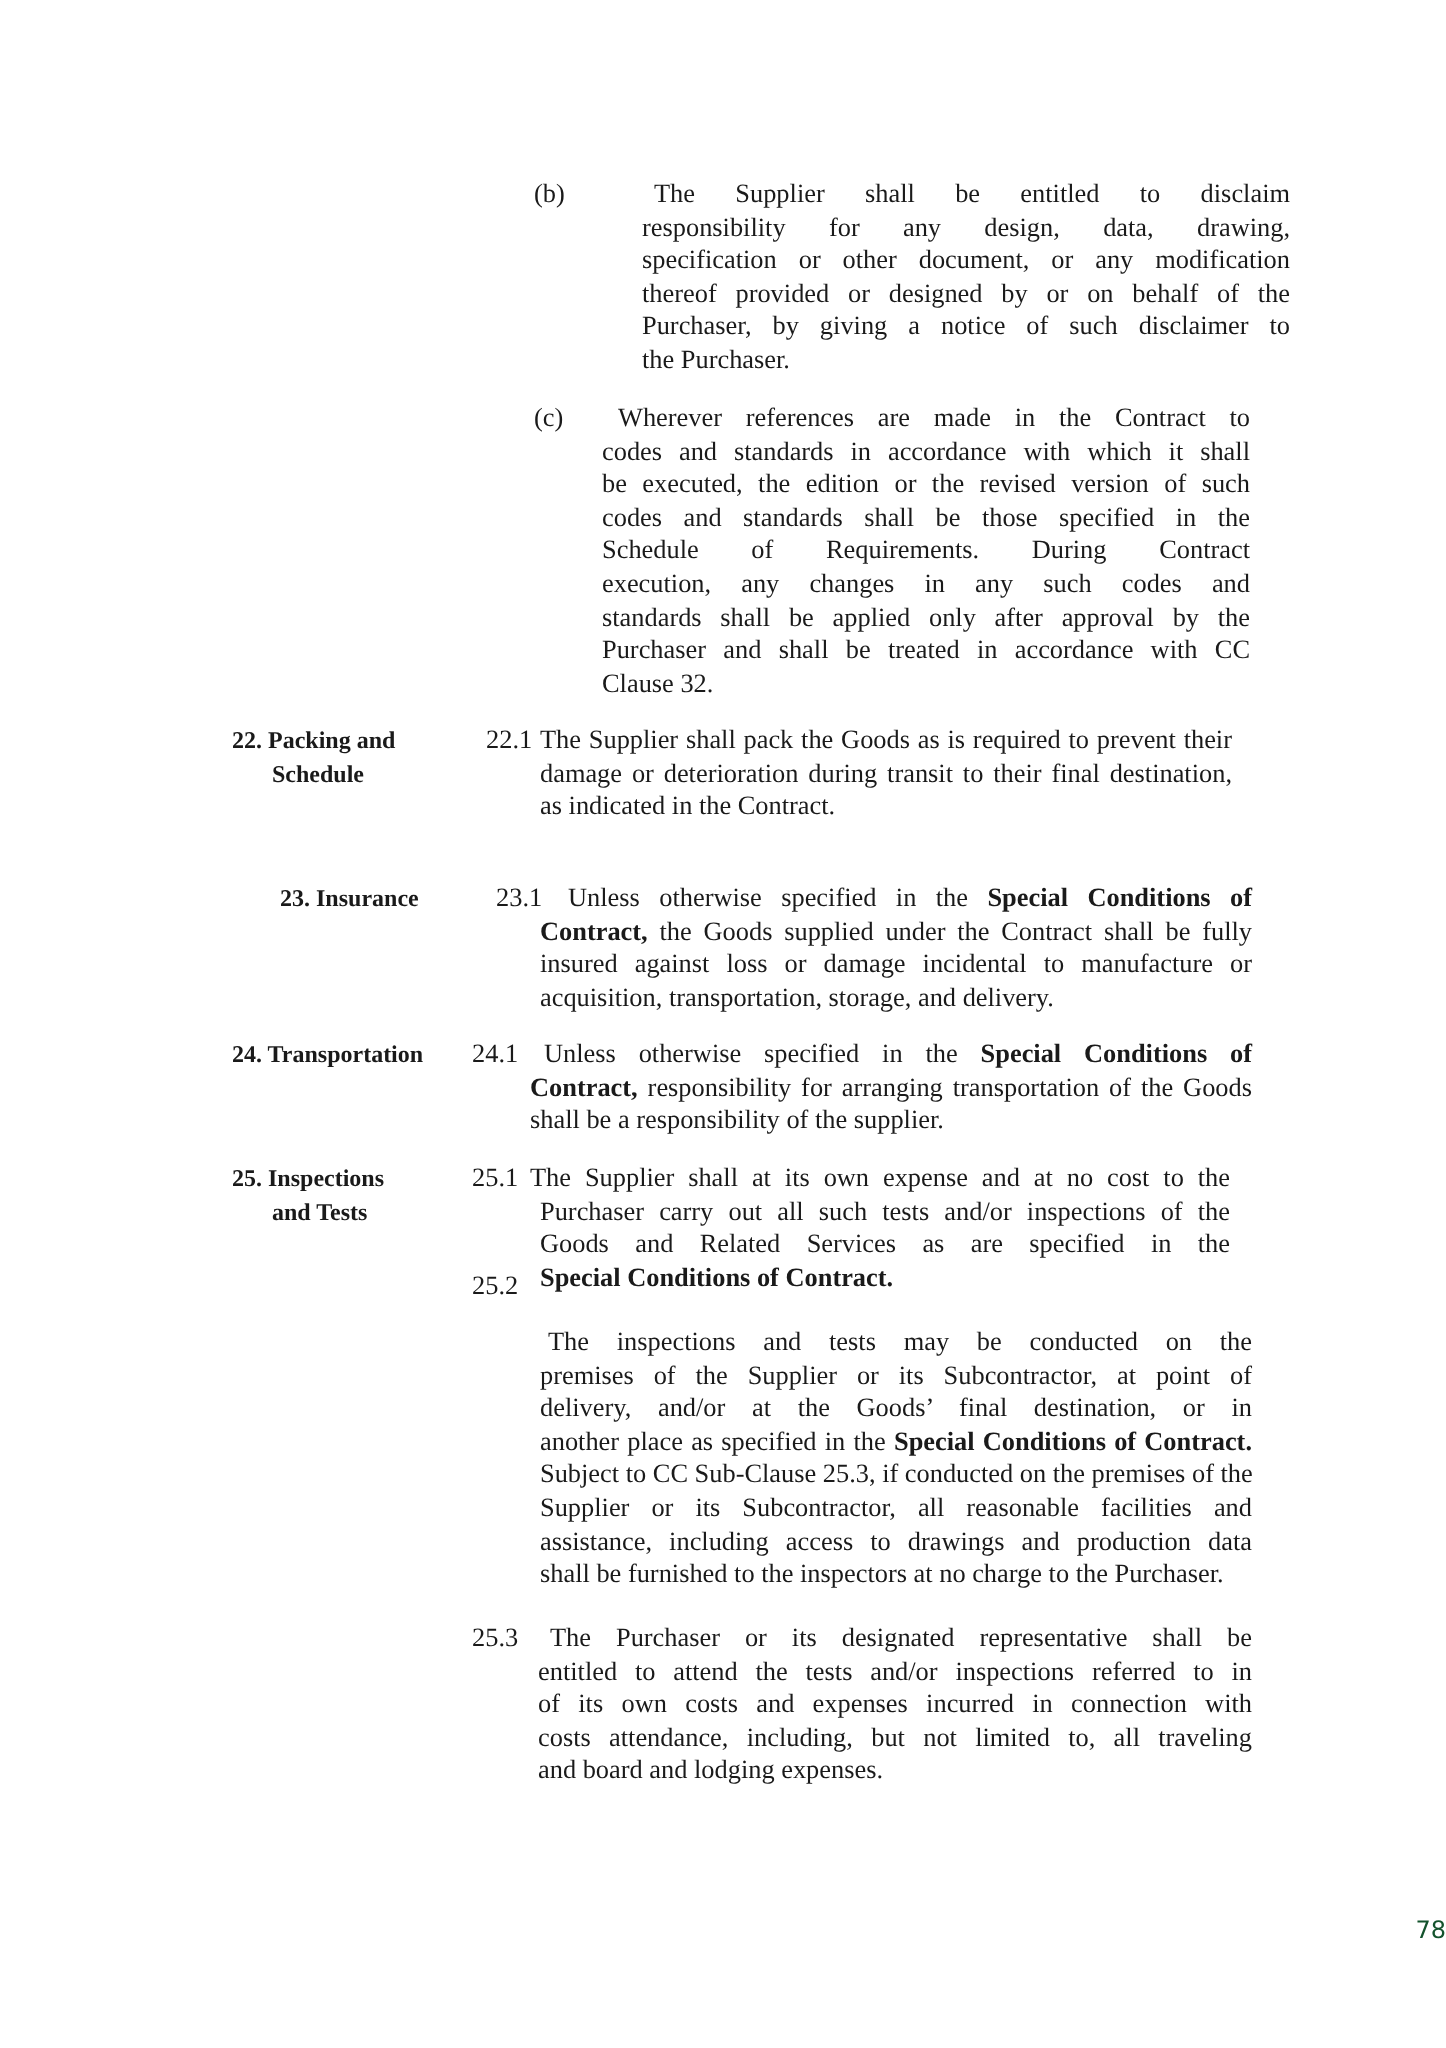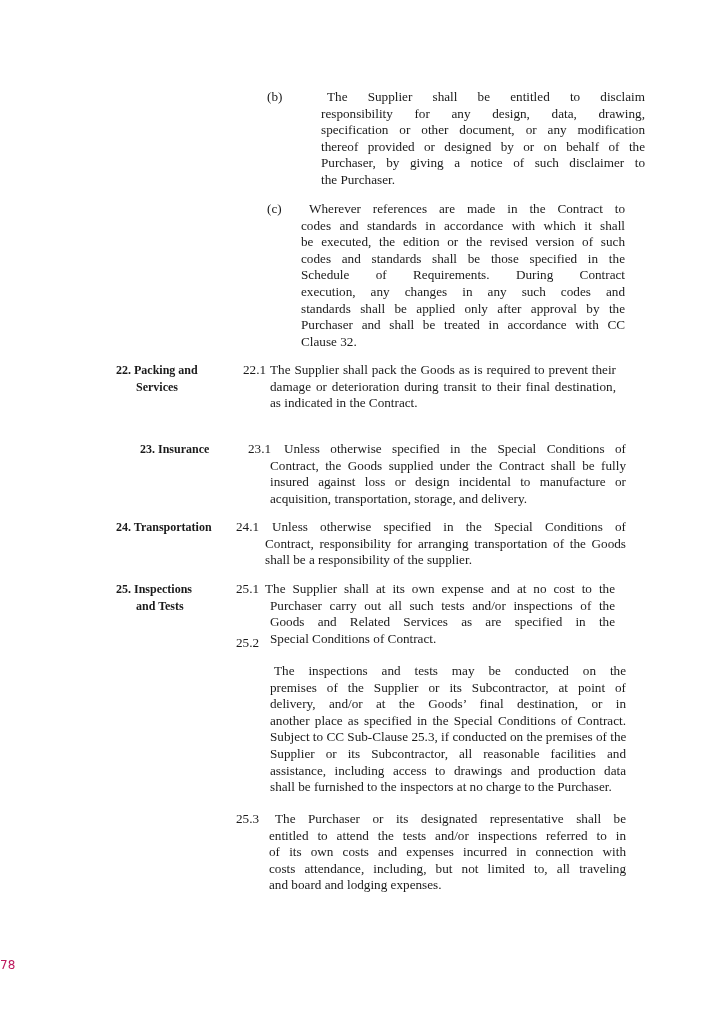--- a/index.html
+++ b/index.html
@@ -6,23 +6,23 @@
   body {
     width: 723px; height: 1024px; position: relative; overflow: hidden;
     font-family: "Liberation Serif", serif; color: #1a1a1a; font-size: 13.2px;
   }
   .blk { position: absolute; line-height: 16.6px; text-align: justify; }
   .blk .line { display: block; text-align: justify; text-align-last: justify; white-space: nowrap; }
   .blk .line.last { text-align-last: left; }
   .lbl { position: absolute; font-size: 13.2px; line-height: 16.6px; }
   .head { position: absolute; font-weight: bold; font-size: 12px; line-height: 16.6px; }
   .head .l2 { display: block; padding-left: 20px; }
-  b { font-weight: normal; }
-  .pagenum { position: absolute; left: 0; width: 723px; top: 958px; text-align: left;
-    font-family: "DejaVu Sans", sans-serif; font-size: 12px; color: #be185d; }
+  b { font-weight: bold; }
+  .pagenum { position: absolute; left: 0; width: 723px; top: 958px; text-align: right;
+    font-family: "DejaVu Sans", sans-serif; font-size: 12px; color: #14532d; }
 </style>
 </head>
 <body>
 
 <div>
   <span class="lbl" style="left:267px; top:89px;">(b)</span>
   <div class="blk" style="left:301px; top:89px; width:324px;margin-left:20px;">
     <span class="line" style="padding-left:6px">The Supplier shall be entitled to disclaim</span>
     <span class="line">responsibility for any design, data, drawing,</span>
     <span class="line">specification or other document, or any modification</span>
@@ -43,39 +43,39 @@
     <span class="line">execution, any changes in any such codes and</span>
     <span class="line">standards shall be applied only after approval by the</span>
     <span class="line">Purchaser and shall be treated in accordance with CC</span>
     <span class="line last">Clause 32.</span>
   </div>
 </div>
 
 <div>
   <div class="head" style="left:116px; top:362px;">
     <span>22. Packing and</span>
-    <span class="l2">Services</span>
+    <span class="l2">Schedule</span>
   </div>
   <span class="lbl" style="left:243px; top:362px;">22.1</span>
   <div class="blk" style="left:270px; top:362px; width:346px;">
     <span class="line">The Supplier shall pack the Goods as is required to prevent their</span>
     <span class="line">damage or deterioration during transit to their final destination,</span>
     <span class="line last">as indicated in the Contract.</span>
   </div>
 </div>
 
 <div>
   <div class="head" style="left:116px; top:441px;margin-left:24px;">
     <span>23. Insurance</span>
   </div>
   <span class="lbl" style="left:248px; top:441px;">23.1</span>
   <div class="blk" style="left:270px; top:441px; width:356px;">
     <span class="line" style="padding-left:14px"><span>Unless otherwise specified in the</span> <b>Special Conditions of</b></span>
     <span class="line"><b>Contract,</b> <span>the Goods supplied under the Contract shall be fully</span></span>
-    <span class="line">insured against loss or design incidental to manufacture or</span>
+    <span class="line">insured against loss or damage incidental to manufacture or</span>
     <span class="line last">acquisition, transportation, storage, and delivery.</span>
   </div>
 </div>
 
 <div>
   <div class="head" style="left:116px; top:519px;font-family:Liberation Serif, serif;">
     <span>24. Transportation</span>
   </div>
   <span class="lbl" style="left:236px; top:519px;">24.1</span>
   <div class="blk" style="left:265px; top:519px; width:361px;">

